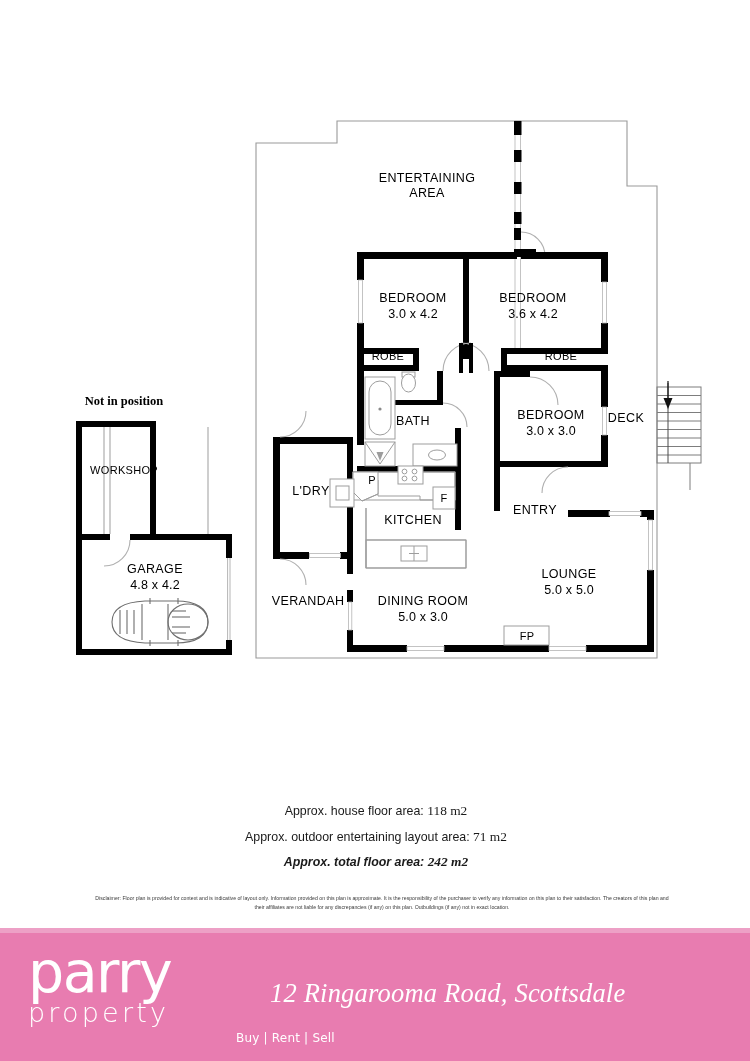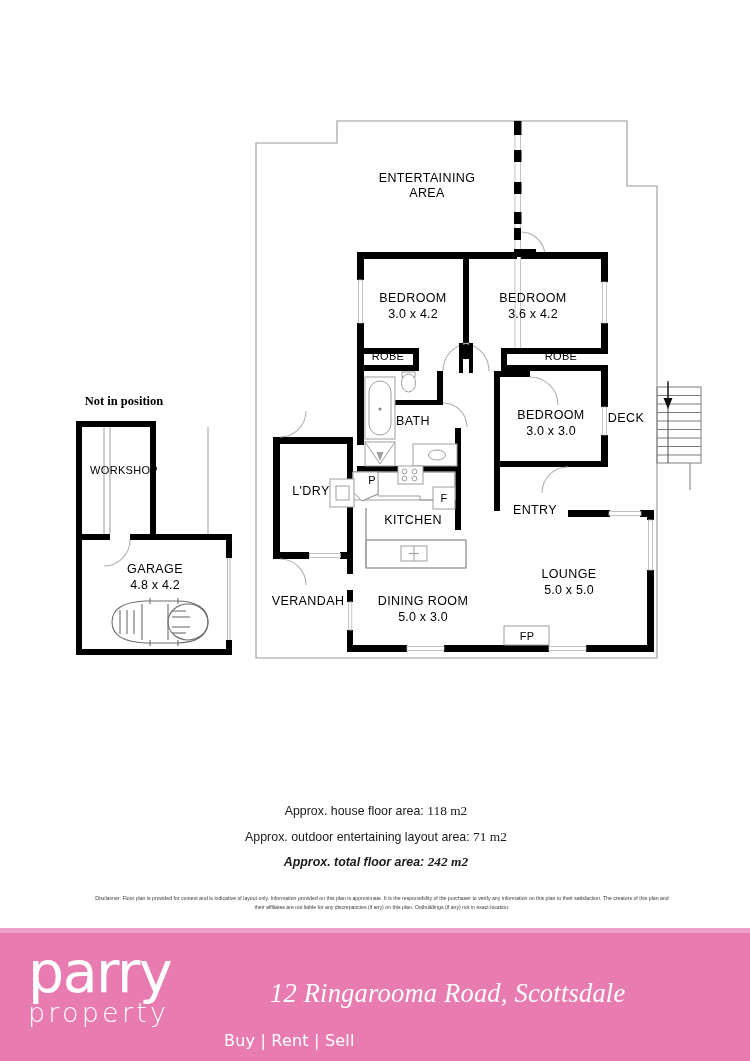--- a/index.html
+++ b/index.html
@@ -71,23 +71,23 @@
     font-weight:300;letter-spacing:3.2px;margin-top:-2px;
   }
   #address{
     position:absolute;left:270px;top:50px;width:460px;
     font-family:"Liberation Serif",serif;
     font-size:26.5px;color:#ffffff;letter-spacing:.2px;
     white-space:nowrap;
     font-style:italic;
   }
   #tagline{
-    position:absolute;left:224px;top:103px;
+    position:absolute;left:236px;top:103px;
     font-family:"DejaVu Sans",sans-serif;
-    font-size:16px;color:#ffffff;letter-spacing:.2px;
+    font-size:12px;color:#ffffff;letter-spacing:.2px;
   }
 </style>
 </head>
 <body>
 
 <div id="plan-canvas">
 <svg width="750" height="800" viewBox="0 0 750 800" xmlns="http://www.w3.org/2000/svg">
 
   <g stroke="#9a9a9a" stroke-width="1.1" fill="none">
     <path d="M256,658 L256,143 L337,143 L337,121 L627,121 L627,186 L657,186 L657,658 Z"></path>

